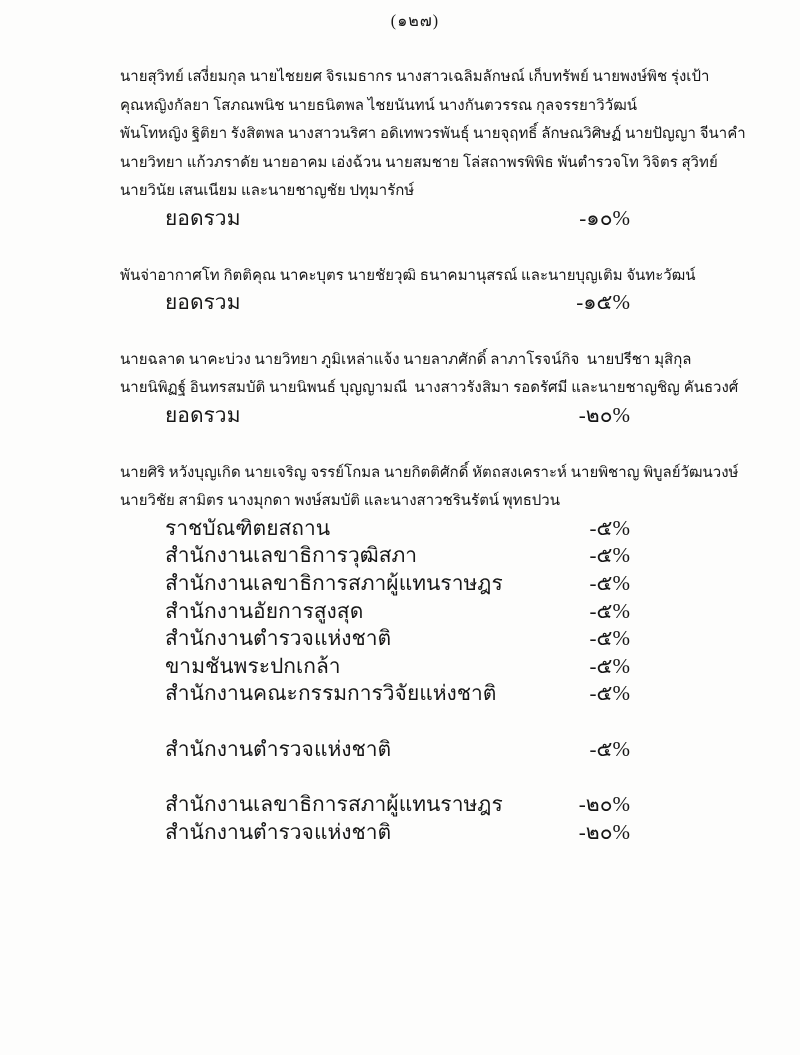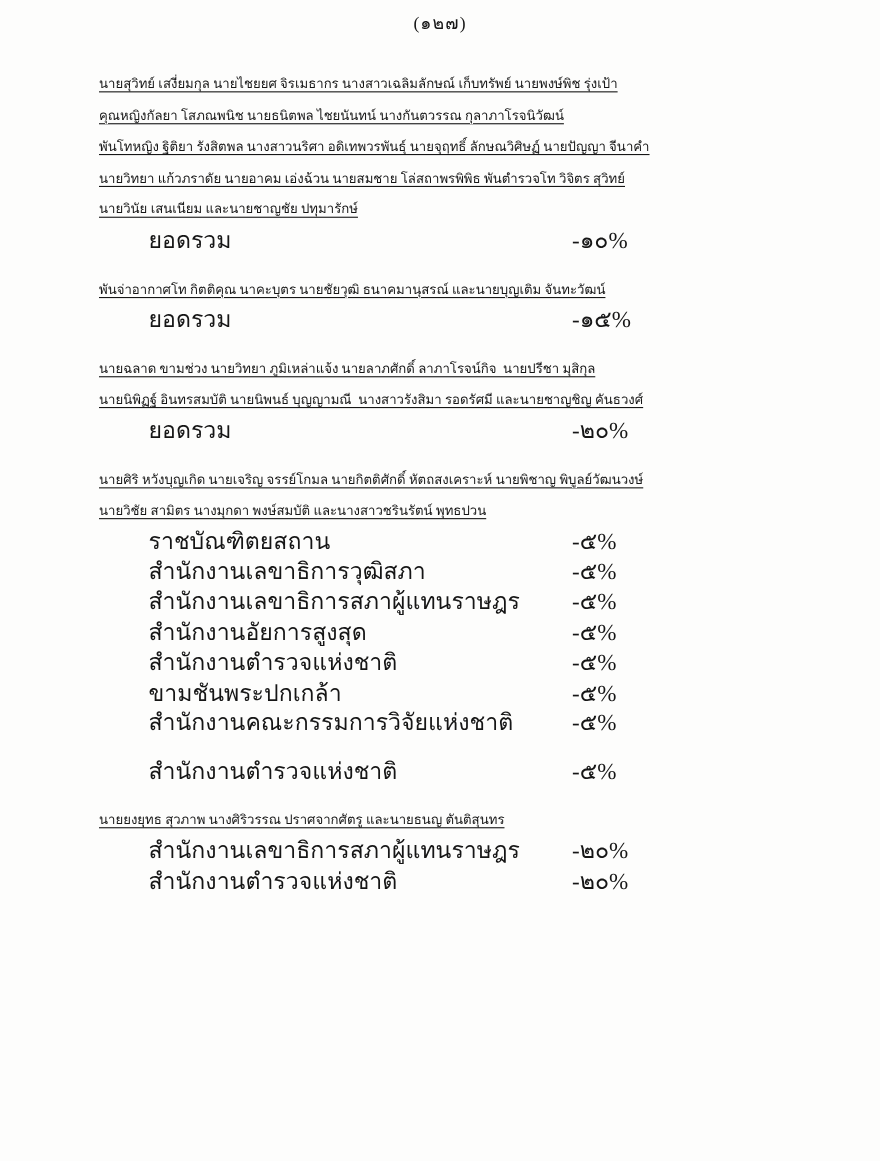--- a/index.html
+++ b/index.html
@@ -6,80 +6,79 @@
   html, body { background: #ffffff; }
   body {
     width: 800px;
     height: 1055px;
     position: relative;
     overflow: hidden;
     font-family: "Liberation Serif", "DejaVu Serif", serif;
     color: #161616;
     background: #fdfdfc;
   }
-  .page { padding: 8px 90px 0 90px; }
+  .page { padding: 8px 90px 0 120px; }
   .page-number {
     text-align: center;
     font-size: 16px;
     letter-spacing: 1px;
   }
   .content { margin-top: 29px; }
-  .doc-section { margin-top: 16px; }
+  .doc-section { margin-top: 28px; }
   .doc-section:first-child { margin-top: 0; }
   .name-line {
-    font-size: 12px;
+    font-size: 15px;
     line-height: 28.6px;
     white-space: pre;
-    text-decoration: underline;
     text-decoration-thickness: 1.3px;
     text-underline-offset: 3px;
   }
   .alloc-row {
     position: relative;
     font-size: 21px;
     line-height: 27.6px;
     padding-left: 45px;
   }
   .alloc-row .alloc-value {
     position: absolute;
-    left: 430px;
+    left: 420px;
     top: 0;
     width: 90px;
-    text-align: left;
+    text-align: right;
   }
 </style>
 </head>
 <body>
 
 <div class="page">
   <div class="page-number">(๑๒๗)</div>
   <div class="content" id="content">
       <section class="doc-section">
         <div>
           <div class="name-line">นายสุวิทย์ เสงี่ยมกุล นายไชยยศ จิรเมธากร นางสาวเฉลิมลักษณ์ เก็บทรัพย์ นายพงษ์พิช รุ่งเป้า</div>
-          <div class="name-line">คุณหญิงกัลยา โสภณพนิช นายธนิตพล ไชยนันทน์ นางกันตวรรณ กุลาภาโรจนิวัฒน์</div>
+          <div class="name-line">คุณหญิงกัลยา โสภณพนิช นายธนิตพล ไชยนันทน์ นางกันตวรรณ กุลจรรยาวิวัฒน์</div>
           <div class="name-line">พันโทหญิง ฐิติยา รังสิตพล นางสาวนริศา อดิเทพวรพันธุ์ นายจุฤทธิ์ ลักษณวิศิษฏ์ นายปัญญา จีนาคำ</div>
           <div class="name-line">นายวิทยา แก้วภราดัย นายอาคม เอ่งฉ้วน นายสมชาย โล่สถาพรพิพิธ พันตำรวจโท วิจิตร สุวิทย์</div>
           <div class="name-line">นายวินัย เสนเนียม และนายชาญชัย ปทุมารักษ์</div>
         </div>
         <div>
           <div class="alloc-row"><span class="alloc-label">ยอดรวม</span><span class="alloc-value">-๑๐%</span></div>
         </div>
       </section>
       <section class="doc-section">
         <div>
           <div class="name-line">พันจ่าอากาศโท กิตติคุณ นาคะบุตร นายชัยวุฒิ ธนาคมานุสรณ์ และนายบุญเติม จันทะวัฒน์</div>
         </div>
         <div>
           <div class="alloc-row"><span class="alloc-label">ยอดรวม</span><span class="alloc-value">-๑๕%</span></div>
         </div>
       </section>
       <section class="doc-section">
         <div>
-          <div class="name-line">นายฉลาด ขามช่วง นายวิทยา ภูมิเหล่าแจ้ง นายลาภศักดิ์ ลาภาโรจน์กิจ  นายปรีชา มุสิกุล</div>
+          <div class="name-line">นายฉลาด นาคะบ่วง นายวิทยา ภูมิเหล่าแจ้ง นายลาภศักดิ์ ลาภาโรจน์กิจ  นายปรีชา มุสิกุล</div>
           <div class="name-line">นายนิพิฏฐ์ อินทรสมบัติ นายนิพนธ์ บุญญามณี  นางสาวรังสิมา รอดรัศมี และนายชาญชิญ คันธวงศ์</div>
         </div>
         <div>
           <div class="alloc-row"><span class="alloc-label">ยอดรวม</span><span class="alloc-value">-๒๐%</span></div>
         </div>
       </section>
       <section class="doc-section">
         <div>
           <div class="name-line">นายศิริ หวังบุญเกิด นายเจริญ จรรย์โกมล นายกิตติศักดิ์ หัตถสงเคราะห์ นายพิชาญ พิบูลย์วัฒนวงษ์</div>
           <div class="name-line">นายวิชัย สามิตร นางมุกดา พงษ์สมบัติ และนางสาวชรินรัตน์ พุทธปวน</div>
@@ -94,21 +93,18 @@
           <div class="alloc-row"><span class="alloc-label">สำนักงานคณะกรรมการวิจัยแห่งชาติ</span><span class="alloc-value">-๕%</span></div>
         </div>
       </section>
       <section class="doc-section">
         <div>
           <div class="alloc-row"><span class="alloc-label">สำนักงานตำรวจแห่งชาติ</span><span class="alloc-value">-๕%</span></div>
         </div>
       </section>
       <section class="doc-section">
         <div>
-          <div class="name-line">นายยงยุทธ สุวภาพ นางศิริวรรณ ปราศจากศัตรู และนายธนญ ตันติสุนทร</div>
-        </div>
-        <div>
           <div class="alloc-row"><span class="alloc-label">สำนักงานเลขาธิการสภาผู้แทนราษฎร</span><span class="alloc-value">-๒๐%</span></div>
           <div class="alloc-row"><span class="alloc-label">สำนักงานตำรวจแห่งชาติ</span><span class="alloc-value">-๒๐%</span></div>
         </div>
       </section>
     </div>
 </div>
 
 </body></html>

